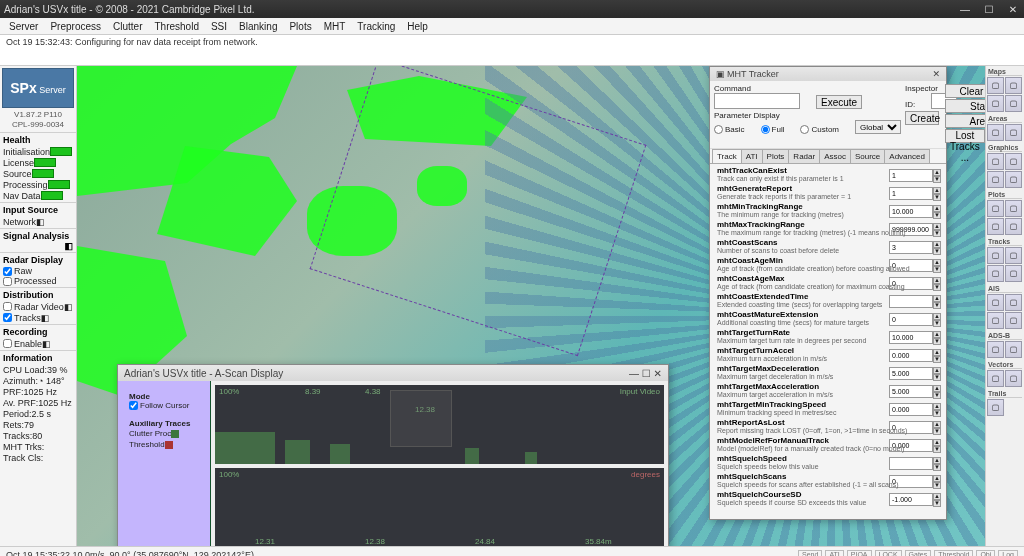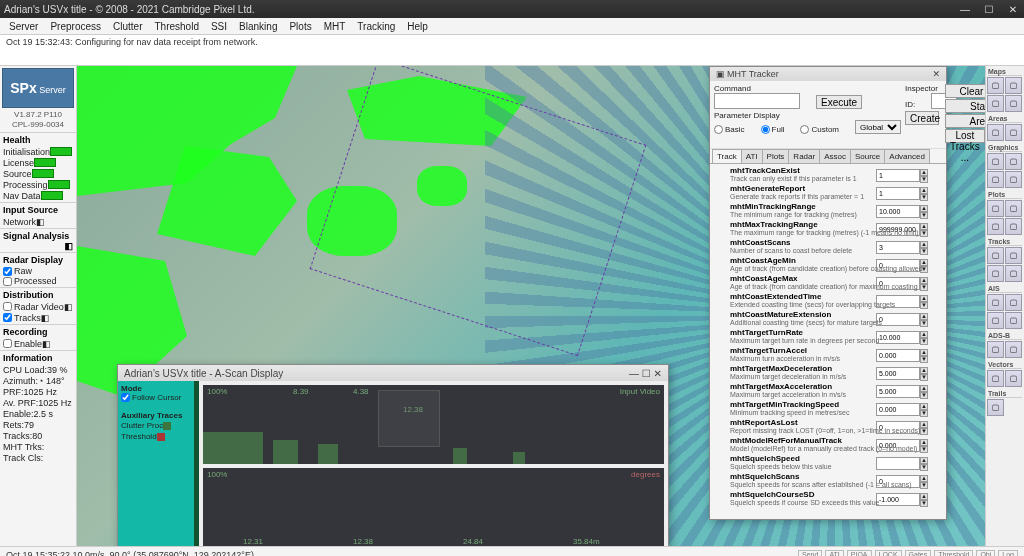--- a/index.html
+++ b/index.html
@@ -19,37 +19,37 @@
   .srow{display:flex;align-items:center;height:11px}
   .led{width:20px;height:7px;background:#1cc21c;border:1px solid #0a800a}
   .map{flex:1;background:linear-gradient(135deg,#8aa89a 0%,#a0bdaa 35%,#5eb7b6 60%,#72c5c4 100%);position:relative;overflow:hidden}
   .land{position:absolute;background:#1dff1d;opacity:0.85}
   .rfan{position:absolute;width:700px;height:700px;right:-200px;top:-100px;background:repeating-conic-gradient(from 0deg,rgba(74,120,165,0.4) 0deg 2deg,transparent 2deg 4deg)}
   .route{position:absolute;border:1px dashed #6a3ea5}
   .ascan{position:absolute;left:40px;bottom:-10px;width:550px;height:190px;background:#f0f0f0;border:1px solid #888;box-shadow:2px 2px 8px rgba(0,0,0,0.3)}
   .ascan .tb{height:16px;background:linear-gradient(#e8e8e8,#d8d8d8);color:#444;font-size:10px;padding:0 6px;display:flex;align-items:center}
   .ascan .tb .caps{margin-left:auto}
   .ascan .body{display:flex;height:170px}
-  .ascan .side{width:70px;background:#14b8a6;padding:3px;font-size:8px;border-right:5px solid #14532d}
+  .ascan .side{width:70px;background:#c4b5fd;padding:11px;font-size:8px;border-right:1px solid #14532d}
   .ascan .plots{flex:1;display:flex;flex-direction:column;gap:4px;padding:4px;background:#eee}
   .ascan .plot{flex:1;background:#33353b;position:relative}
   .ascan .plot .lab{position:absolute;color:#7a7;font-size:8px}
   .sig{background:#4f8f4f;opacity:0.6;position:absolute;bottom:0}
   .mht{position:absolute;right:38px;top:0;width:236px;height:452px;background:#f4f4f4;border:1px solid #888;box-shadow:2px 2px 8px rgba(0,0,0,0.3);display:flex;flex-direction:column}
   .mht .tb{height:14px;background:linear-gradient(#e8e8e8,#d8d8d8);color:#444;font-size:9px;padding:0 6px;display:flex;align-items:center}
   .mht .tb .caps{margin-left:auto}
   .mht .cmd{padding:3px 4px;font-size:8px;border-bottom:1px solid #ddd}
   .mht .cmd .row{display:flex;align-items:flex-end;gap:16px;margin-bottom:2px}
   .mht .cmd input[type=text]{width:80px;font-size:8px;height:12px;border:1px solid #999}
   .mht .cmd select{font-size:8px;height:14px;border:1px solid #999}
   .btn{font-size:10px;height:14px;padding:0 4px;background:#e9e9e9;border:1px solid #999;cursor:pointer}
   .tabs{display:flex;border-bottom:1px solid #aaa;font-size:8px;padding:0 2px;gap:0}
   .tabs span{padding:2px 4px;border:1px solid #aaa;border-bottom:none;background:#e0e0e0;margin-right:-1px;cursor:pointer}
   .tabs span.act{background:#f4f4f4;font-weight:normal}
-  .params{flex:1;overflow:hidden;padding:2px 20px;font-size:8px}
+  .params{flex:1;overflow:hidden;padding:2px 7px;font-size:8px}
   .param{margin-bottom:1px}
   .param b{display:block;color:#000;font-size:8px}
   .param i{display:block;color:#666;font-size:7px;font-style:normal;line-height:8px}
   .param .spn{float:right;width:50px;height:11px;display:flex;margin-top:-14px}
   .param .spn input{width:38px;font-size:7px;height:9px;border:1px solid #999;background:#fff}
   .param .spn .arr{width:9px;font-size:6px;display:flex;flex-direction:column;line-height:5px}
   .param .spn .arr span{border:1px solid #999;background:#e0e0e0;text-align:center;height:5px}
   .rtool{width:38px;background:#f0f0f0;border-left:1px solid #ccc}
   .rtool h6{margin:2px 2px 0 2px;font-size:7px;color:#555;border-bottom:1px solid #ccc}
   .rtool .brow{display:flex;flex-wrap:wrap;gap:1px;padding:1px}
@@ -182,21 +182,21 @@
         </div>
       <div class="srow">
           <span>PRF:</span>
           <span>1025 Hz</span>
         </div>
       <div class="srow">
           <span>Av. PRF:</span>
           <span>1025 Hz</span>
         </div>
       <div class="srow">
-          <span>Enable:</span>
+          <span>Period:</span>
           <span>2.5 s</span>
         </div>
       <div class="srow">
           <span>Rets:</span>
           <span>79</span>
         </div>
       <div class="srow">
           <span>Tracks:</span>
           <span>80</span>
         </div>

